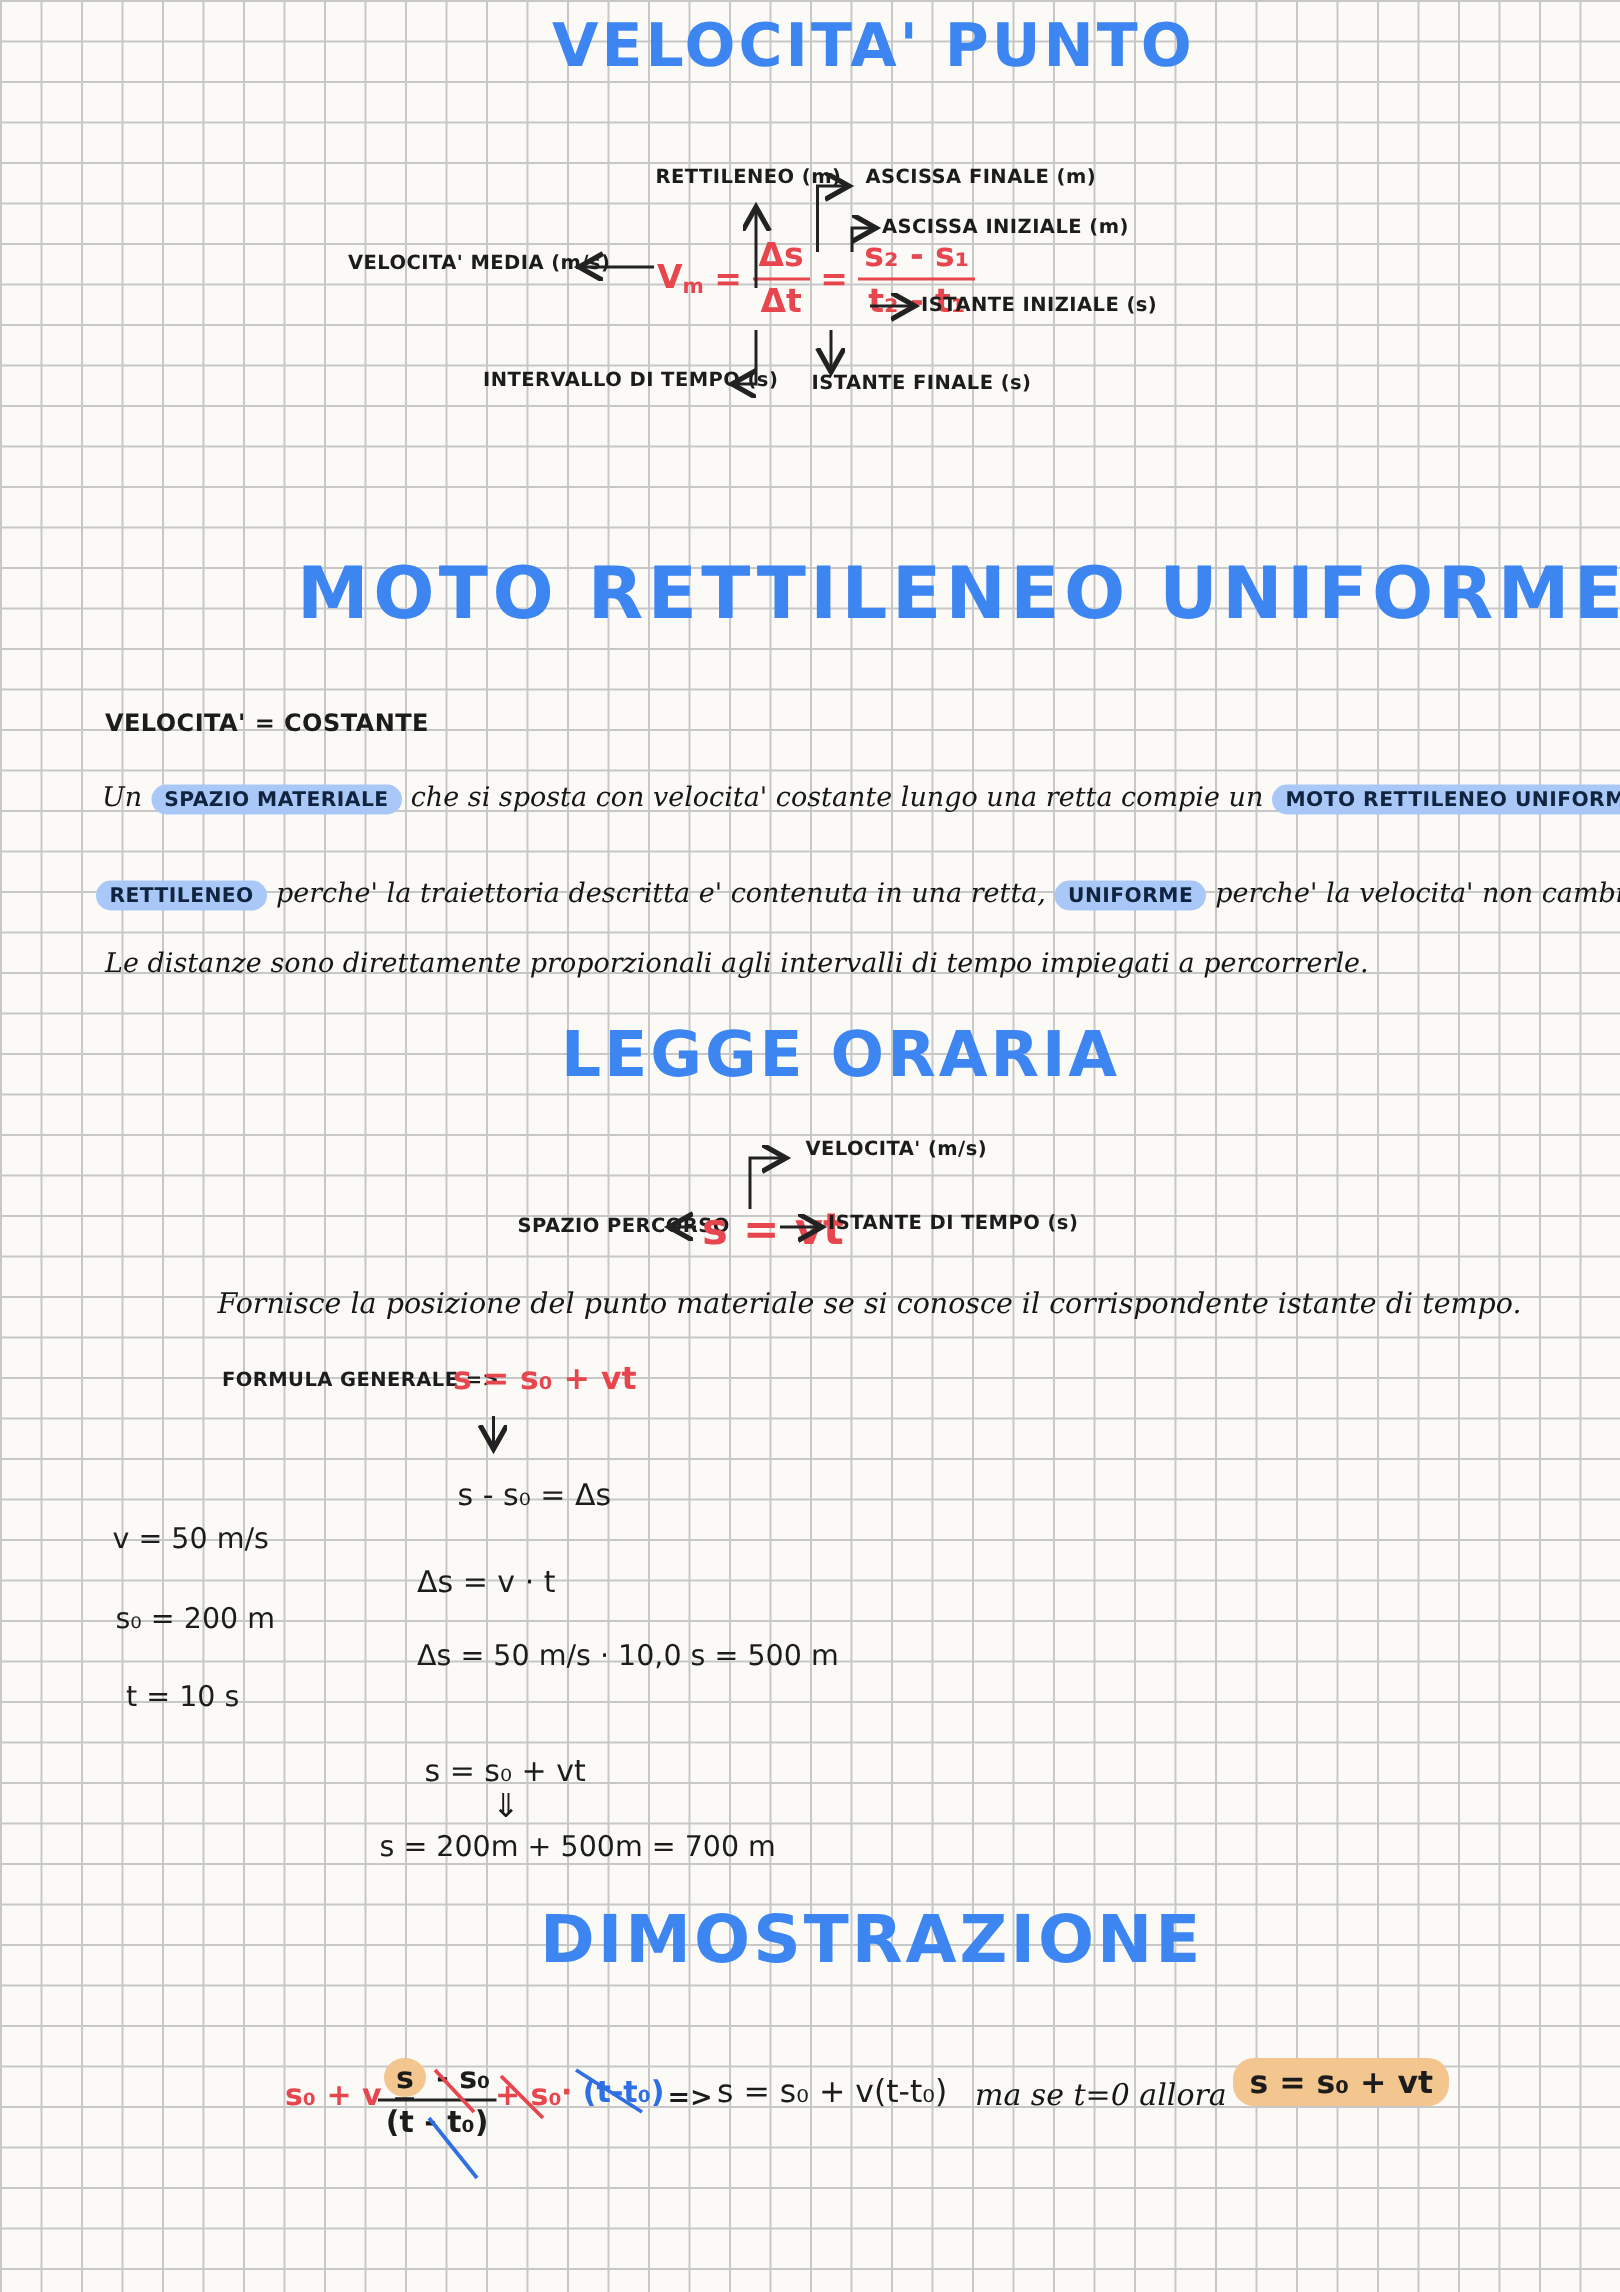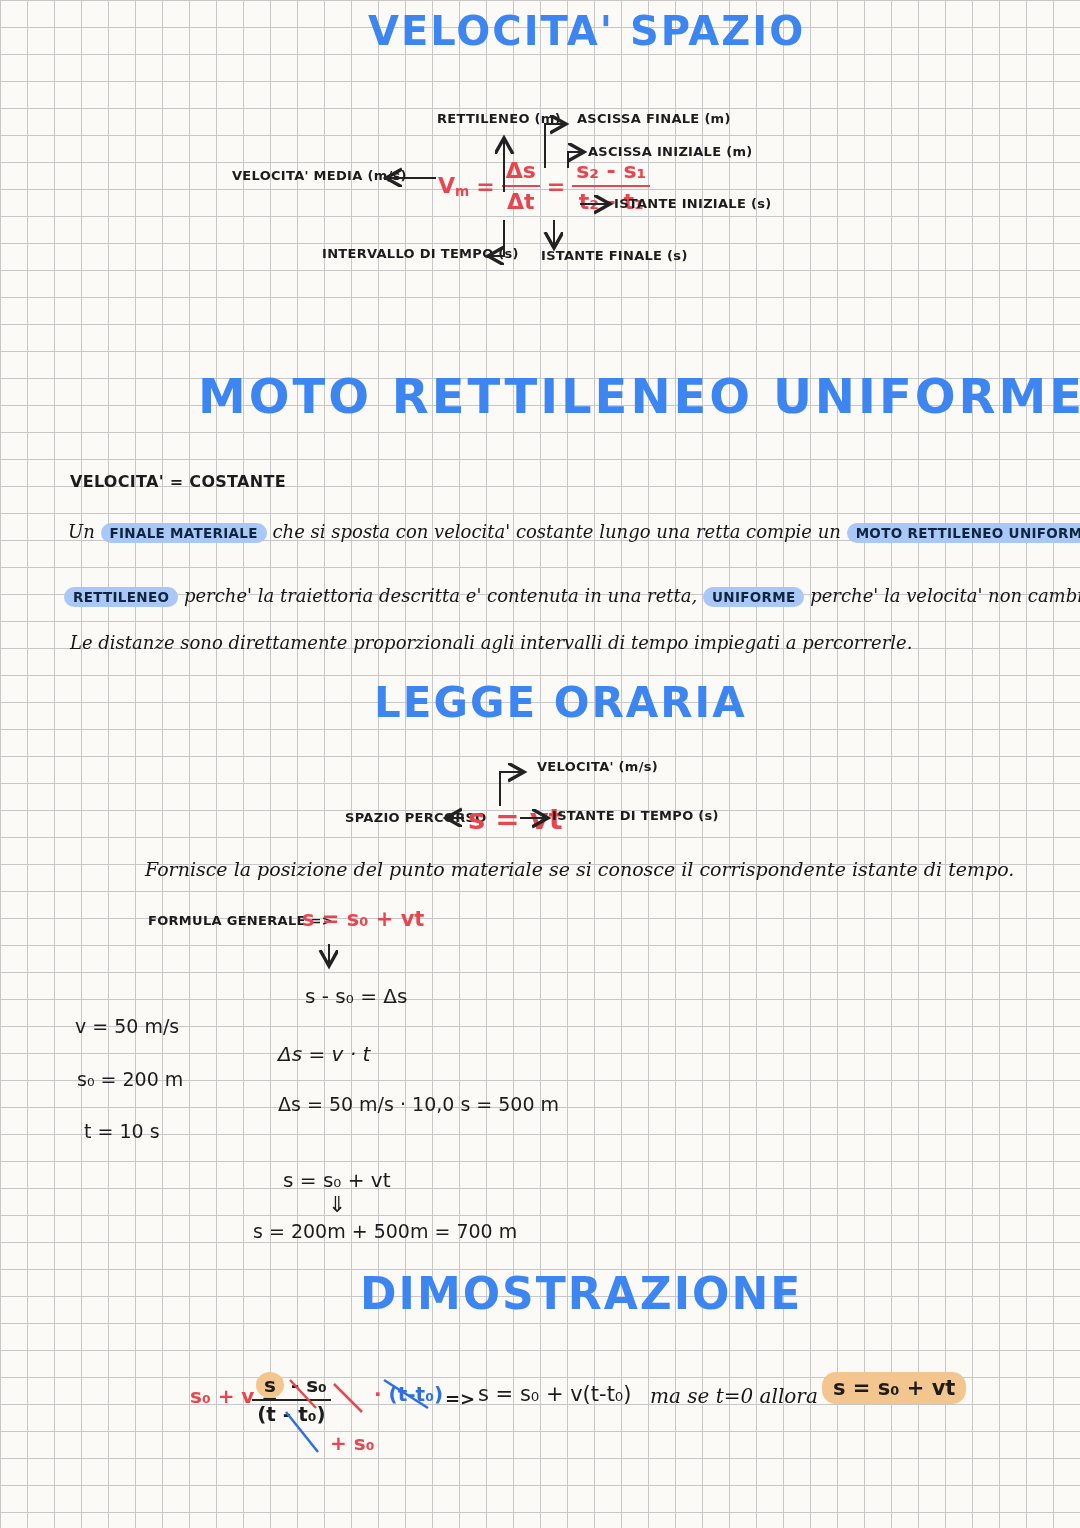--- a/index.html
+++ b/index.html
@@ -23,21 +23,21 @@
     font-family:"DejaVu Sans", sans-serif;
   }
   .lbl{
     font-size:13px;font-weight:bold;letter-spacing:.3px;color:#1c1c1c;
   }
   .cursive{
     font-family:"DejaVu Serif", serif;
     font-style:italic;
     font-size:18px;color:#161616;
   }
-  .red{color:#e8464e;margin-top:47px;}
+  .red{color:#e8464e;}
   .blue-ink{color:#2f6fe4;}
   .hl-blue{
     background:#a9c8f7;border-radius:12px;padding:2px 9px;
     font-family:"DejaVu Sans", sans-serif;font-style:normal;
     font-weight:bold;font-size:13.5px;letter-spacing:.3px;color:#10233f;
   }
   .hl-orange{
     background:#f4c68f;border-radius:14px;padding:4px 11px;
   }
   .hl-orange-round{
@@ -51,21 +51,21 @@
   .eqrow{display:flex;align-items:center;gap:7px;}
   .sub{font-size:.62em;vertical-align:-0.25em;}
   .hand{font-family:"DejaVu Sans", sans-serif;font-size:19px;color:#1c1c1c;}
   svg.overlay{position:absolute;left:0;top:0;pointer-events:none;}
 </style>
 </head>
 <body>
 
 <div id="page">
 
-  <div class="abs title" style="left:368px;top:8px;font-size:40px;">VELOCITA' SPAZIO</div>
+  <div class="abs title" style="left:368px;top:8px;font-size:40px;">VELOCITA' PUNTO</div>
 
   <div class="abs lbl" style="left:437px;top:111px;">RETTILENEO (m)</div>
   <div class="abs lbl" style="left:577px;top:111px;">ASCISSA FINALE (m)</div>
   <div class="abs lbl" style="left:588px;top:144px;">ASCISSA INIZIALE (m)</div>
   <div class="abs lbl" style="left:232px;top:168px;">VELOCITA' MEDIA (m/s)</div>
 
   <div class="abs eqrow formula-red" style="left:438px;top:158px;font-size:22px;">
     <span><span>V</span><span class="sub">m</span></span>
     <span>=</span>
     <span class="frac">
@@ -82,21 +82,21 @@
   <div class="abs lbl" style="left:614px;top:196px;">ISTANTE INIZIALE (s)</div>
   <div class="abs lbl" style="left:322px;top:246px;">INTERVALLO DI TEMPO (s)</div>
   <div class="abs lbl" style="left:541px;top:248px;">ISTANTE FINALE (s)</div>
 
   <div class="abs title" style="left:198px;top:368px;font-size:48px;letter-spacing:3px;">MOTO RETTILENEO UNIFORME</div>
 
   <div class="abs lbl" style="left:70px;top:472px;font-size:16px;">VELOCITA' = COSTANTE</div>
 
   <div class="abs cursive" style="left:68px;top:521px;">
     <span>Un</span>
-    <span class="hl-blue">FINALE MATERIALE</span>
+    <span class="hl-blue">SPAZIO MATERIALE</span>
     <span>che si sposta con velocita' costante lungo una retta compie un</span>
     <span class="hl-blue">MOTO RETTILENEO UNIFORME.</span>
   </div>
 
   <div class="abs cursive" style="left:64px;top:585px;">
     <span class="hl-blue">RETTILENEO</span>
     <span>perche' la traiettoria descritta e' contenuta in una retta,</span>
     <span class="hl-blue">UNIFORME</span>
     <span>perche' la velocita' non cambia.</span>
   </div>
@@ -114,21 +114,21 @@
 
   <div class="abs lbl" style="left:148px;top:913px;">FORMULA GENERALE =&gt;</div>
   <div class="abs formula-red" style="left:302px;top:907px;font-size:21px;">s = s₀ + vt</div>
 
   <div class="abs hand" style="left:305px;top:984px;font-size:20px;">s - s₀ = Δs</div>
 
   <div class="abs hand" style="left:75px;top:1015px;">v = 50 m/s</div>
   <div class="abs hand" style="left:77px;top:1068px;">s₀ = 200 m</div>
   <div class="abs hand" style="left:84px;top:1120px;">t = 10 s</div>
 
-  <div class="abs hand" style="left:278px;top:1042px;font-size:20px;font-style:italic;">Δs = v · t</div>
+  <div class="abs hand" style="left:278px;top:1042px;font-size:20px;">Δs = v · t</div>
   <div class="abs hand" style="left:278px;top:1093px;">Δs = 50 m/s · 10,0 s = 500 m</div>
   <div class="abs hand" style="left:283px;top:1168px;font-size:20px;">s = s₀ + vt</div>
   <div class="abs hand" style="left:328px;top:1192px;font-size:22px;">⇓</div>
   <div class="abs hand" style="left:253px;top:1220px;">s = 200m + 500m = 700 m</div>
 
   <div class="abs title" style="left:360px;top:1268px;font-size:44px;">DIMOSTRAZIONE</div>
 
   <div class="abs" style="left:190px;top:1384px;font-size:20px;font-weight:bold;">
     <span class="red">s₀ + v</span>
     <span>=</span>

